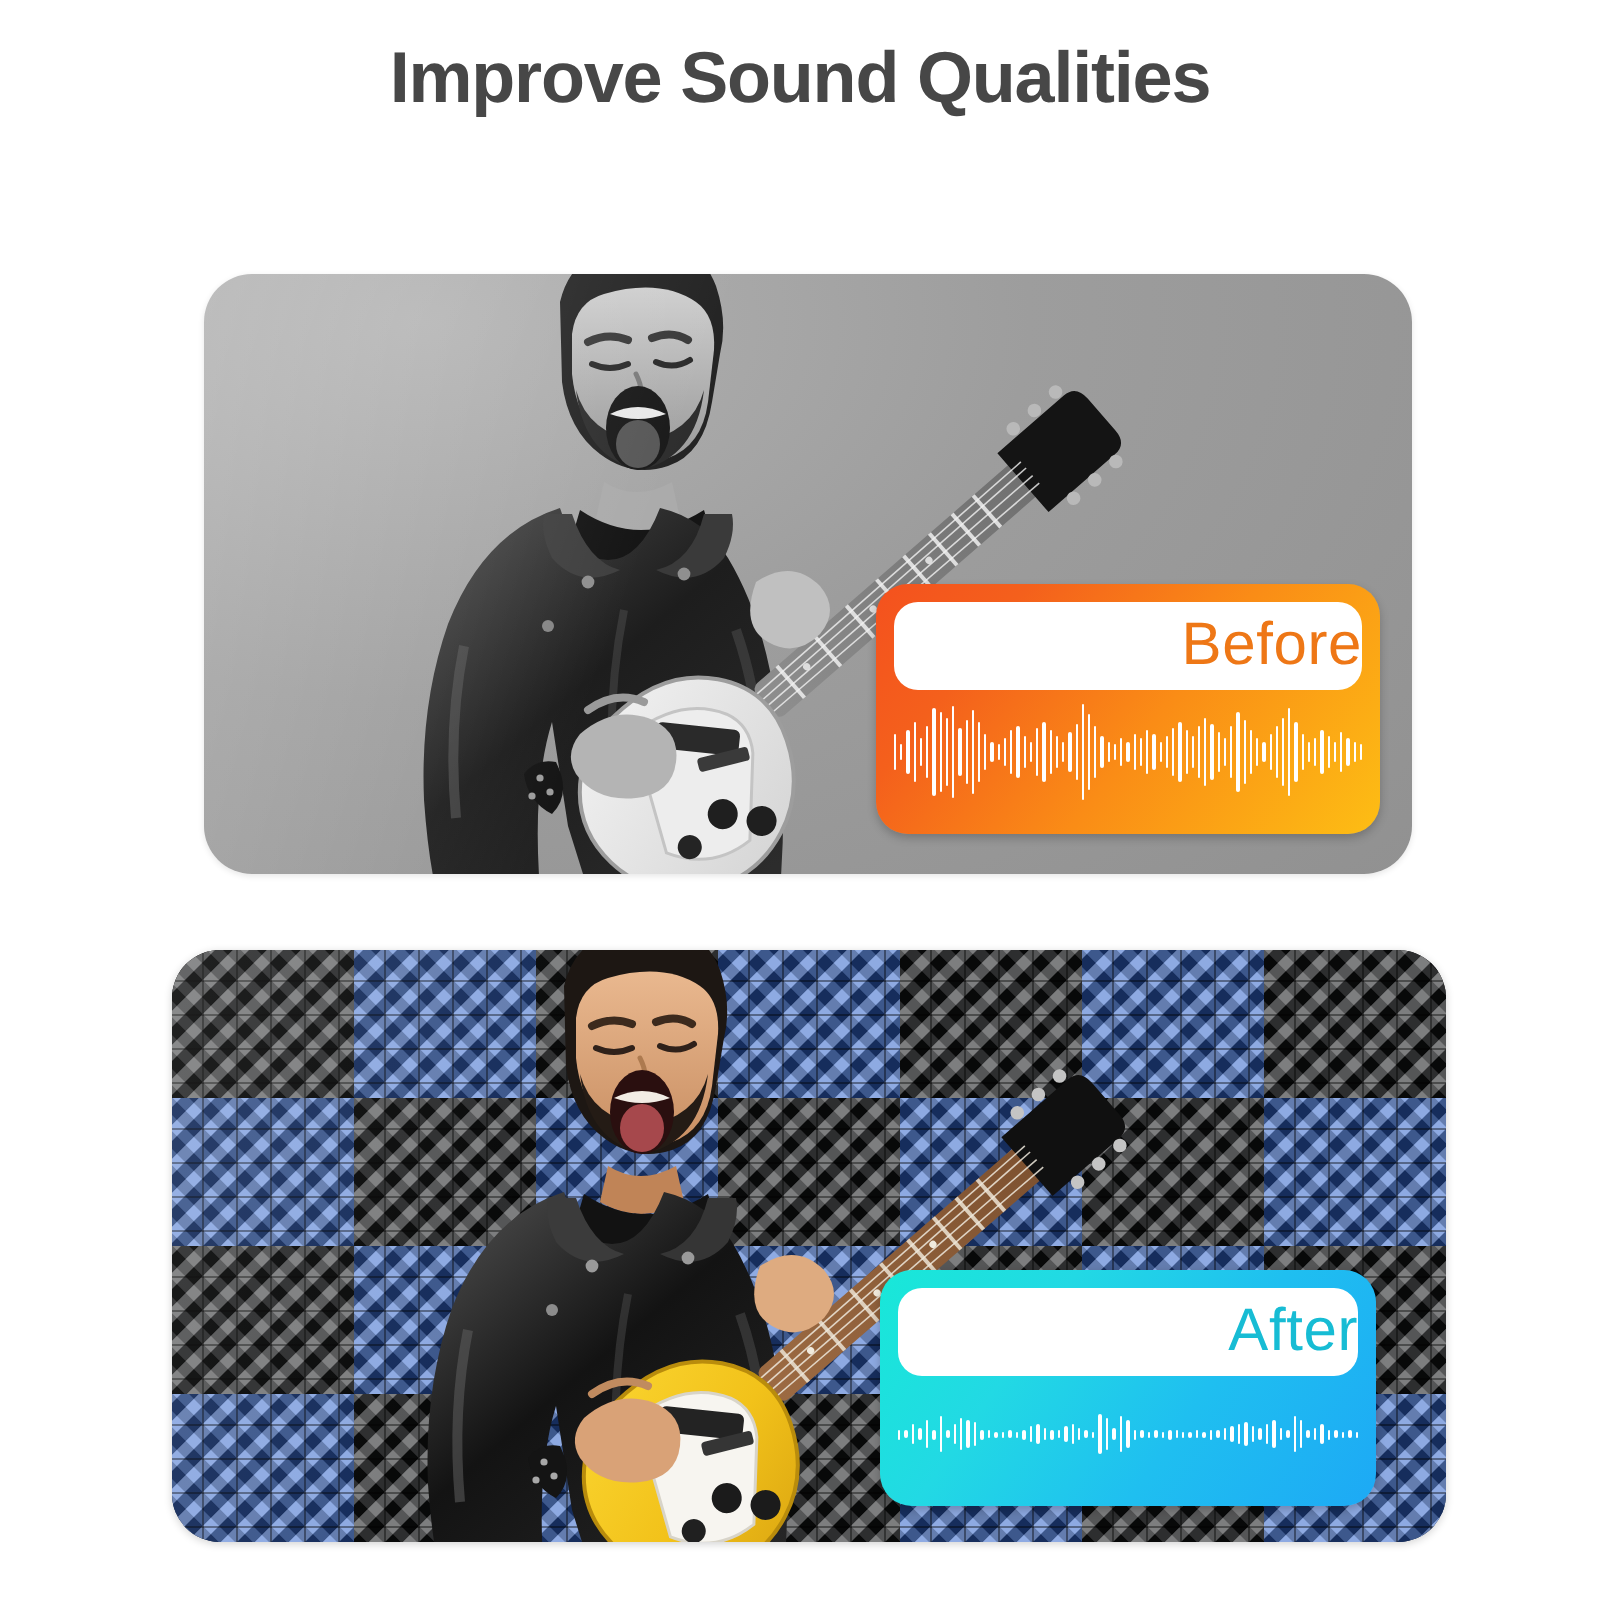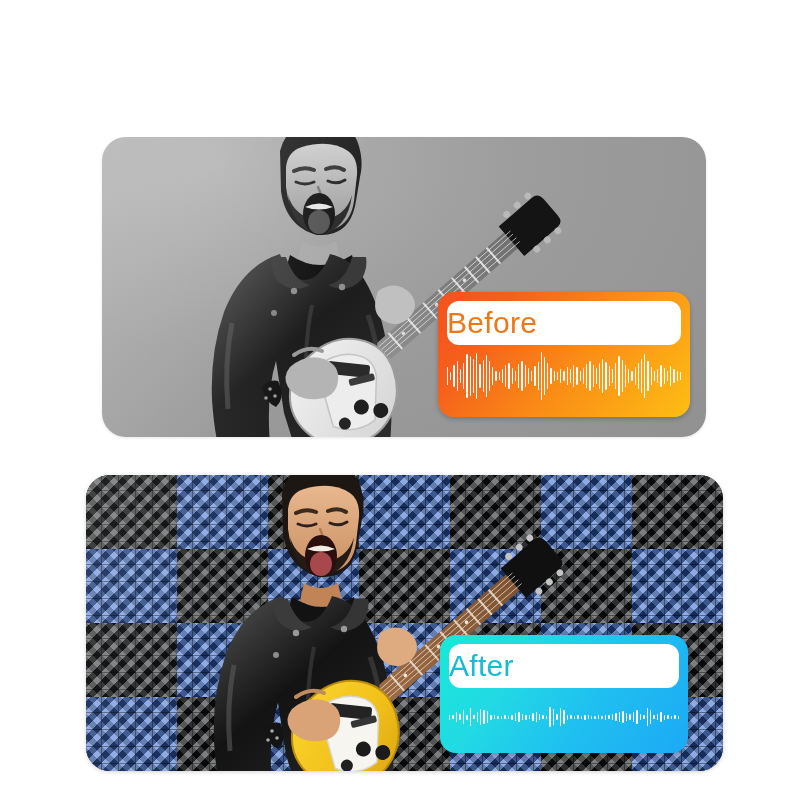--- a/index.html
+++ b/index.html
@@ -97,21 +97,21 @@
   .badge {
     position:absolute;
     border-radius:16px;
     padding:9px 9px 8px 9px;
     box-shadow:0 2px 5px rgba(0,0,0,.22);
   }
   .badge-pill {
     background:#ffffff;
     border-radius:12px;
     height:44px;
-    display:flex; align-items:center; justify-content:flex-start;
+    display:flex; align-items:center; justify-content:flex-end;
   }
   .badge-pill span {
     font-size:30px;
     font-weight:400;
     letter-spacing:.3px;
     line-height:1;
   }
   .wave {
     height:50px;
     margin-top:6px;
@@ -139,20 +139,21 @@
     width:248px; height:118px;
     background:linear-gradient(125deg, #18E8D8 0%, #22D9E4 30%, #1FBFF0 62%, #1DA9F5 100%);
   }
   #badge-after .badge-pill span { color:#17BCD4; }
   #badge-after .wave { height:42px; margin-top:8px; }
 </style>
 </head>
 <body>
 
 <div class="headline">
+  <span class="line t-dark">Improve Sound Qualities</span>
 </div>
 
 <div class="panel" id="panel-before">
 
   <svg class="person" width="420" height="330" viewBox="0 0 420 330" style="left:60px; top:-22px;">
     <defs>
       <linearGradient id="gSkinBW" x1="0" y1="0" x2="0" y2="1">
         <stop offset="0" stop-color="#cfcfcf"></stop>
           <stop offset="1" stop-color="#9a9a9a"></stop>
       </linearGradient>

